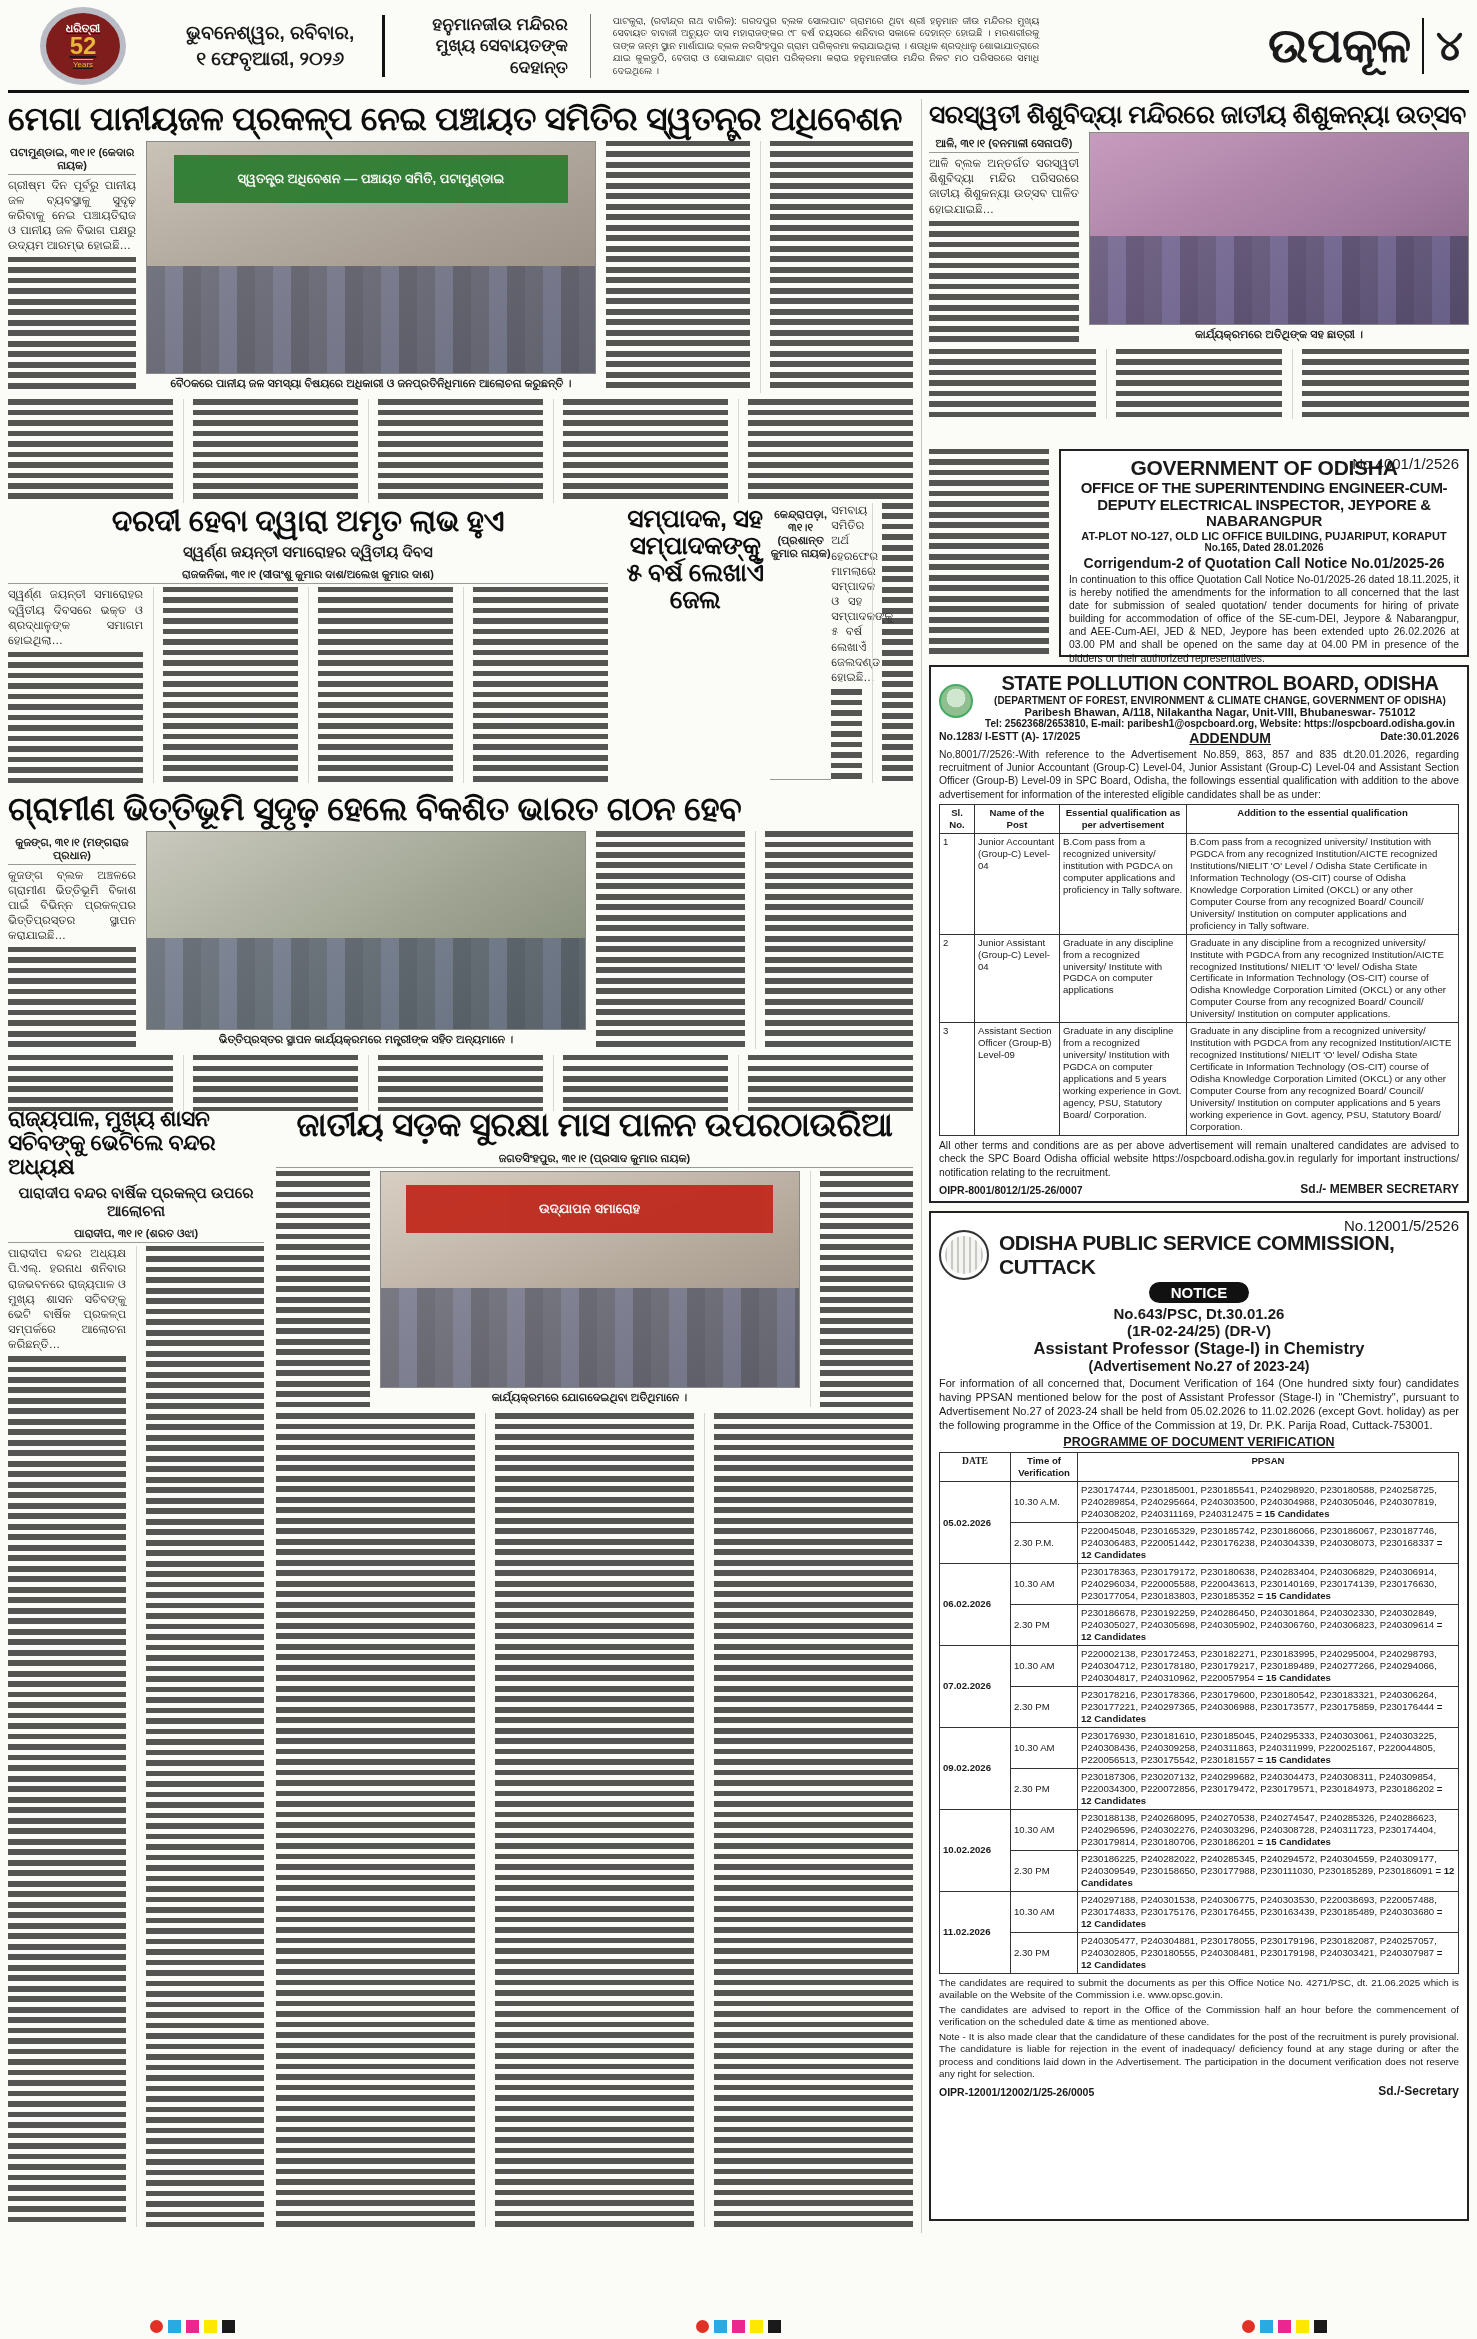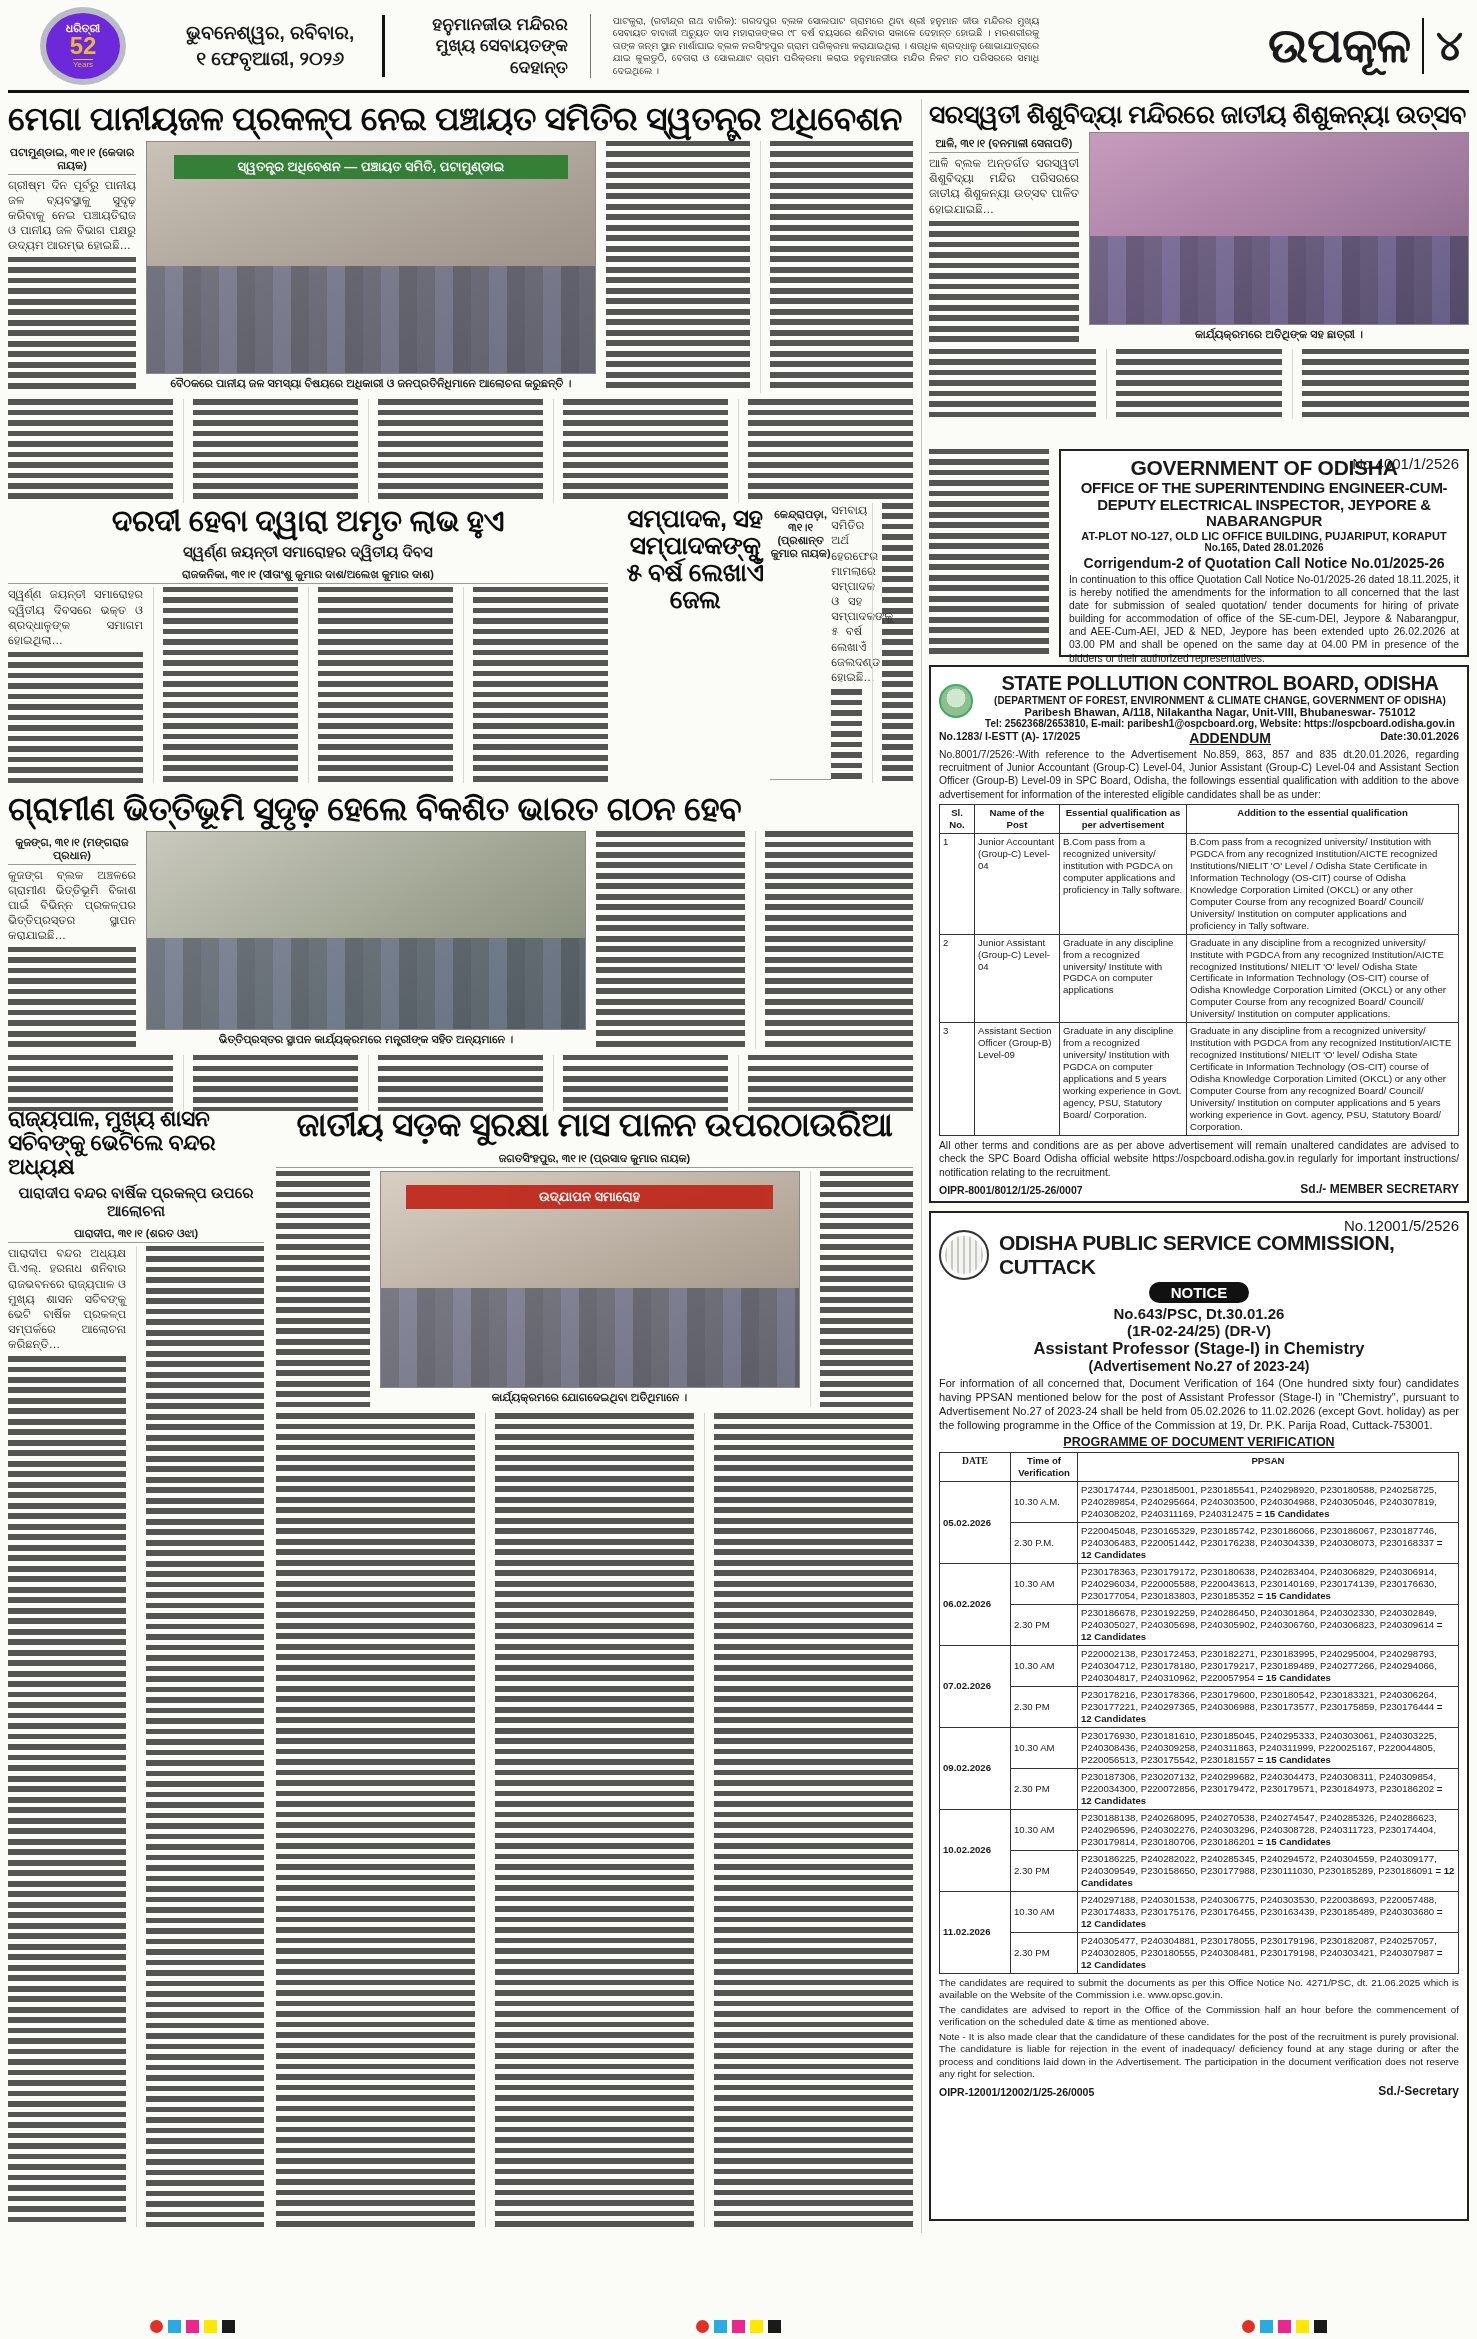--- a/index.html
+++ b/index.html
@@ -8,21 +8,21 @@
     background:#fbfbf8;color:#1a1a1a;
     font-family:"Liberation Sans","DejaVu Sans",sans-serif;
     position:relative;
   }
   .page{width:1469px;margin:0 auto;padding:4px;box-sizing:border-box;}
 
   
   .masthead{display:flex;align-items:center;height:84px;gap:14px;}
   .logo-badge{width:150px;height:78px;display:flex;align-items:center;justify-content:center;}
   .logo-ring{width:86px;height:78px;border-radius:50%;border:6px solid #b9bcc4;
-    background:#6d28d9;display:flex;flex-direction:column;align-items:center;justify-content:center;box-sizing:border-box;}
+    background:#7f1d1d;display:flex;flex-direction:column;align-items:center;justify-content:center;box-sizing:border-box;text-decoration:underline;}
   .logo-title{color:#fff;font-size:11px;font-weight:bold;line-height:1;}
   .logo-years{color:#e8b83a;font-size:24px;font-weight:900;line-height:1;}
   .logo-years-label{color:#e8b83a;font-size:8px;line-height:1;border-top:1px solid #e8b83a;margin-top:1px;padding-top:1px;}
   .dateline{font-size:19px;font-weight:800;text-align:center;line-height:1.35;padding:0 14px;}
   .mast-div{width:3px;height:62px;background:#111;}
   .brief{display:flex;gap:22px;max-width:640px;align-items:center;}
   .brief-headline{font-size:17px;font-weight:900;text-align:right;line-height:1.25;width:170px;}
   .brief-sep{width:1px;height:64px;background:#777;}
   .brief-body{font-size:9.5px;line-height:1.3;text-align:justify;width:430px;}
   .mast-title-wrap{margin-left:auto;display:flex;align-items:center;gap:12px;padding-right:6px;}
@@ -41,21 +41,21 @@
   .h-sm{font-size:22px;}
   .subhead{font-size:15px;font-weight:800;text-align:center;margin:2px 0;}
   .byline{font-size:11px;font-weight:700;text-align:center;margin:3px 0;padding:2px 0;border-bottom:1px solid #9a9a94;}
   .cols{display:flex;gap:10px;align-items:stretch;}
   .col{flex:1;display:flex;flex-direction:column;border-left:1px solid #d7d7d0;padding-left:9px;min-width:0;}
   .col:first-child{border-left:none;padding-left:0;}
   .excerpt{font-size:11.5px;line-height:1.32;text-align:justify;margin:0 0 4px 0;}
   .fill{flex:1;opacity:.82;background:repeating-linear-gradient(to bottom,#30302e 0px,#30302e 5.5px,transparent 5.5px,transparent 10.5px);}
   .photo{position:relative;background:linear-gradient(160deg,#c9c2b6 0%,#a79d92 55%,#8e857c 100%);
     border:1px solid #8a8a84;overflow:hidden;}
-  .photo .banner{position:absolute;top:6%;left:6%;right:6%;padding:4px 6px;color:#fff;
+  .photo .banner{position:absolute;top:6%;left:6%;right:6%;padding:16px 6px;color:#fff;
     font-size:13px;font-weight:800;text-align:center;opacity:.95;}
   .photo .crowd{position:absolute;bottom:0;left:0;right:0;height:46%;
     background:repeating-linear-gradient(to right,#3c4663 0 18px,#55608a 18px 36px,#2f3854 36px 54px);opacity:.55;}
   .caption{font-size:11px;font-weight:700;text-align:center;padding:3px 2px;}
   .article{margin-bottom:6px;}
 
   
   .noticebox{border:2px solid #222;background:#fff;padding:5px 8px;box-sizing:border-box;position:relative;}
   .n-center{text-align:center;}
   .n-head1{font-size:21px;font-weight:900;letter-spacing:-0.3px;}

